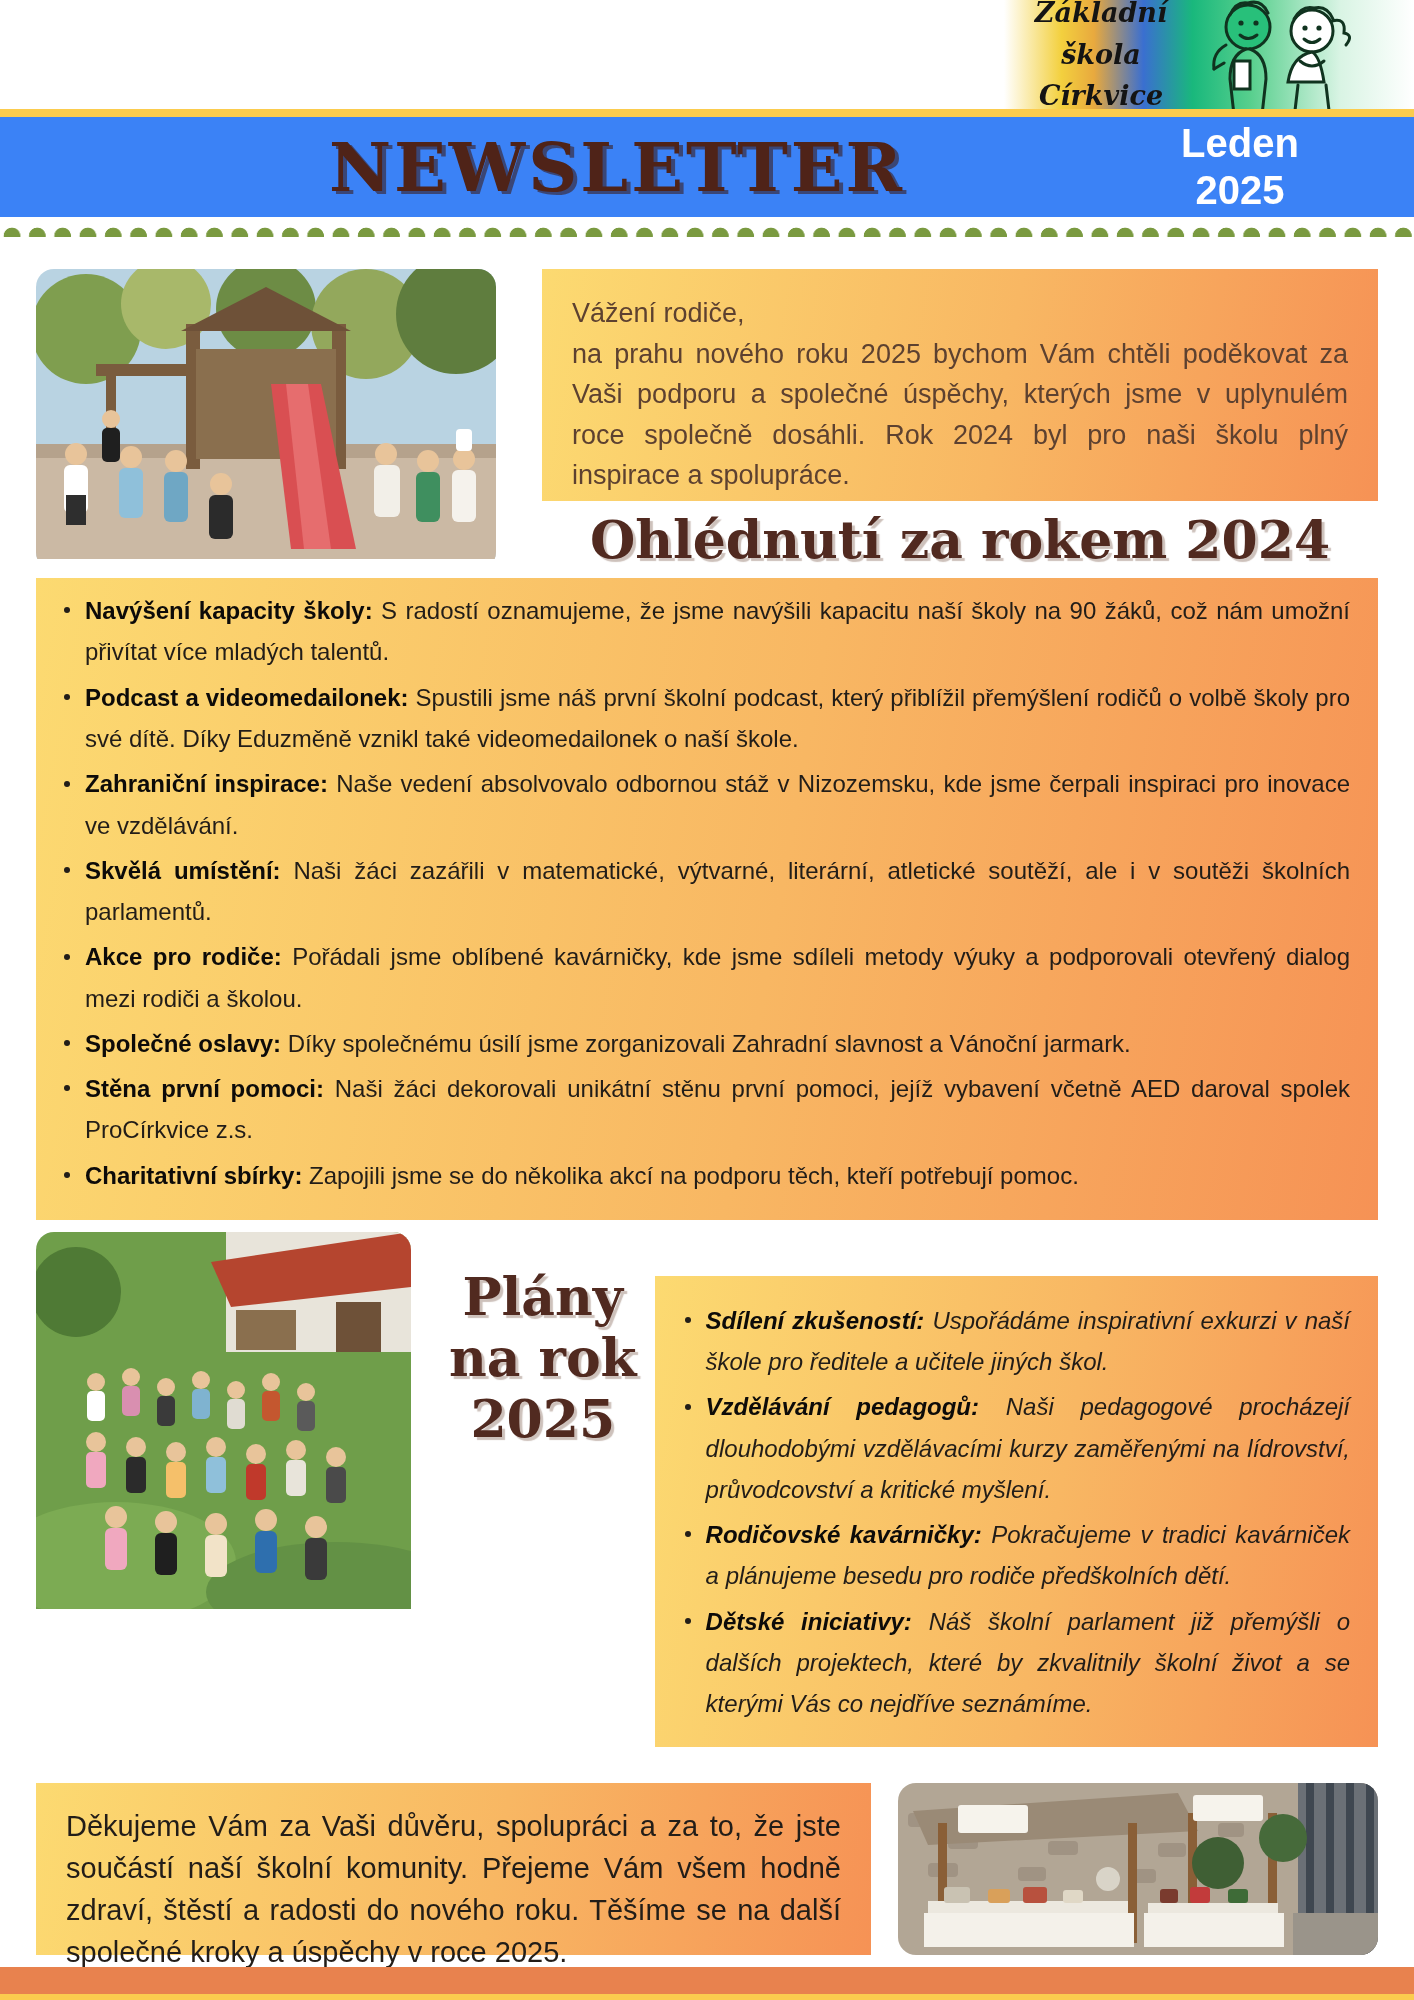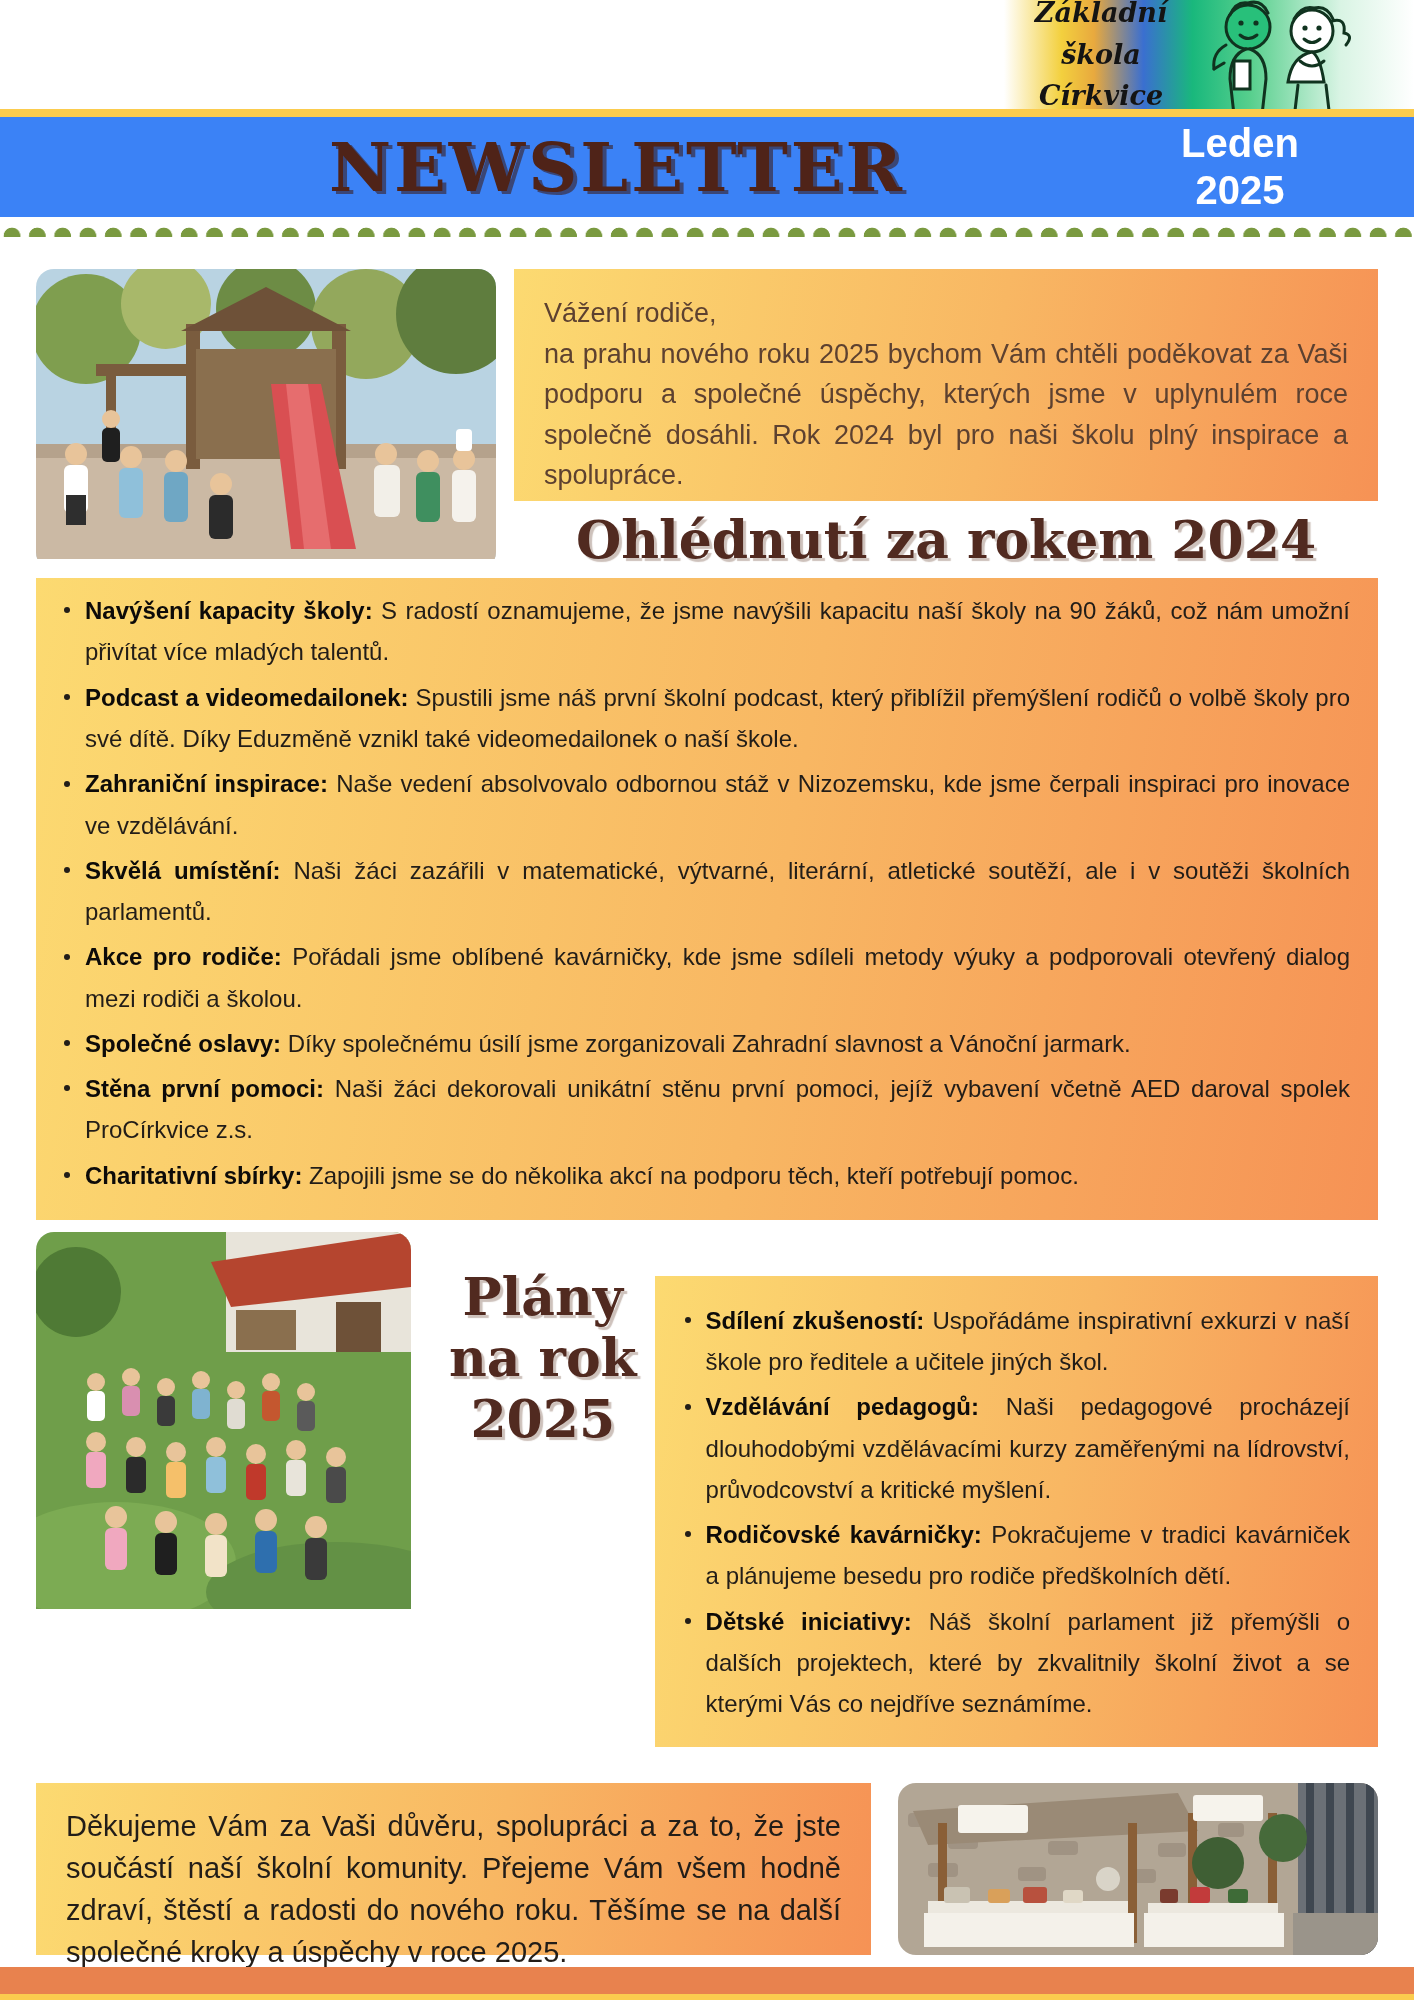--- a/index.html
+++ b/index.html
@@ -42,42 +42,42 @@
   .grad-box { background:linear-gradient(100deg,#fcda71 0%,#f8b763 55%,#f69255 100%); }
   .photo { border-radius:18px; overflow:hidden; flex:none; }
   .photo svg { display:block; }
   .section-title {
     font-family:"DejaVu Serif", serif; font-weight:700; font-size:52px; color:#512a20;
     text-shadow:3px 3px 1px rgba(90,50,30,0.30); text-align:center;
   }
 
   
   .row1 { display:flex; margin-top:24px; }
-  .intro-col { flex:1; margin-left:18px; display:flex; flex-direction:column; }
+  .intro-col { flex:1; margin-left:46px; display:flex; flex-direction:column; }
   .intro-box { height:232px; padding:24px 30px; color:#5d4130; font-size:27px; line-height:1.5; }
   .intro-body { text-align:justify; }
   .title-2024 { margin-top:8px; }
 
   
   .bullets { list-style:none; }
   .bullets li { position:relative; padding-left:27px; color:#221d18; }
   .bullets li::before { content:""; position:absolute; left:6px; top:0.72em; width:6px; height:6px;
     border-radius:50%; background:#221d18; }
   .bullets .item-text { text-align:justify; }
   .bullets strong { color:#0d0b09; }
   .bullets strong::after { content:" "; }
 
   .list-2024 { margin-top:8px; padding:12px 28px 20px 22px; }
   .list-2024 li { font-size:24px; line-height:1.72; margin-bottom:4px; }
 
   
   .row2 { display:flex; margin-top:12px; }
   .plans-col { flex:1; margin-left:20px; display:flex; flex-direction:row;margin-top:32px; }
   .title-2025 { margin-top:2px; }
-  .list-2025 { margin-top:12px; padding:24px 28px 18px 24px; }
+  .list-2025 { margin-top:12px; padding:24px 28px 18px 24px;font-style:italic; }
   .list-2025 li { font-size:24px; line-height:1.72; margin-bottom:4px; }
 
   
   .row3 { display:flex; margin-top:36px; }
   .closing-box { width:842px; height:172px; padding:22px 30px; color:#221d18;
     font-size:29px; line-height:1.45; text-align:justify; }
   .photo-market { margin-left:27px; }
 
   
   .footer-band { height:50px; background:#e8824e; margin-top:12px; }

